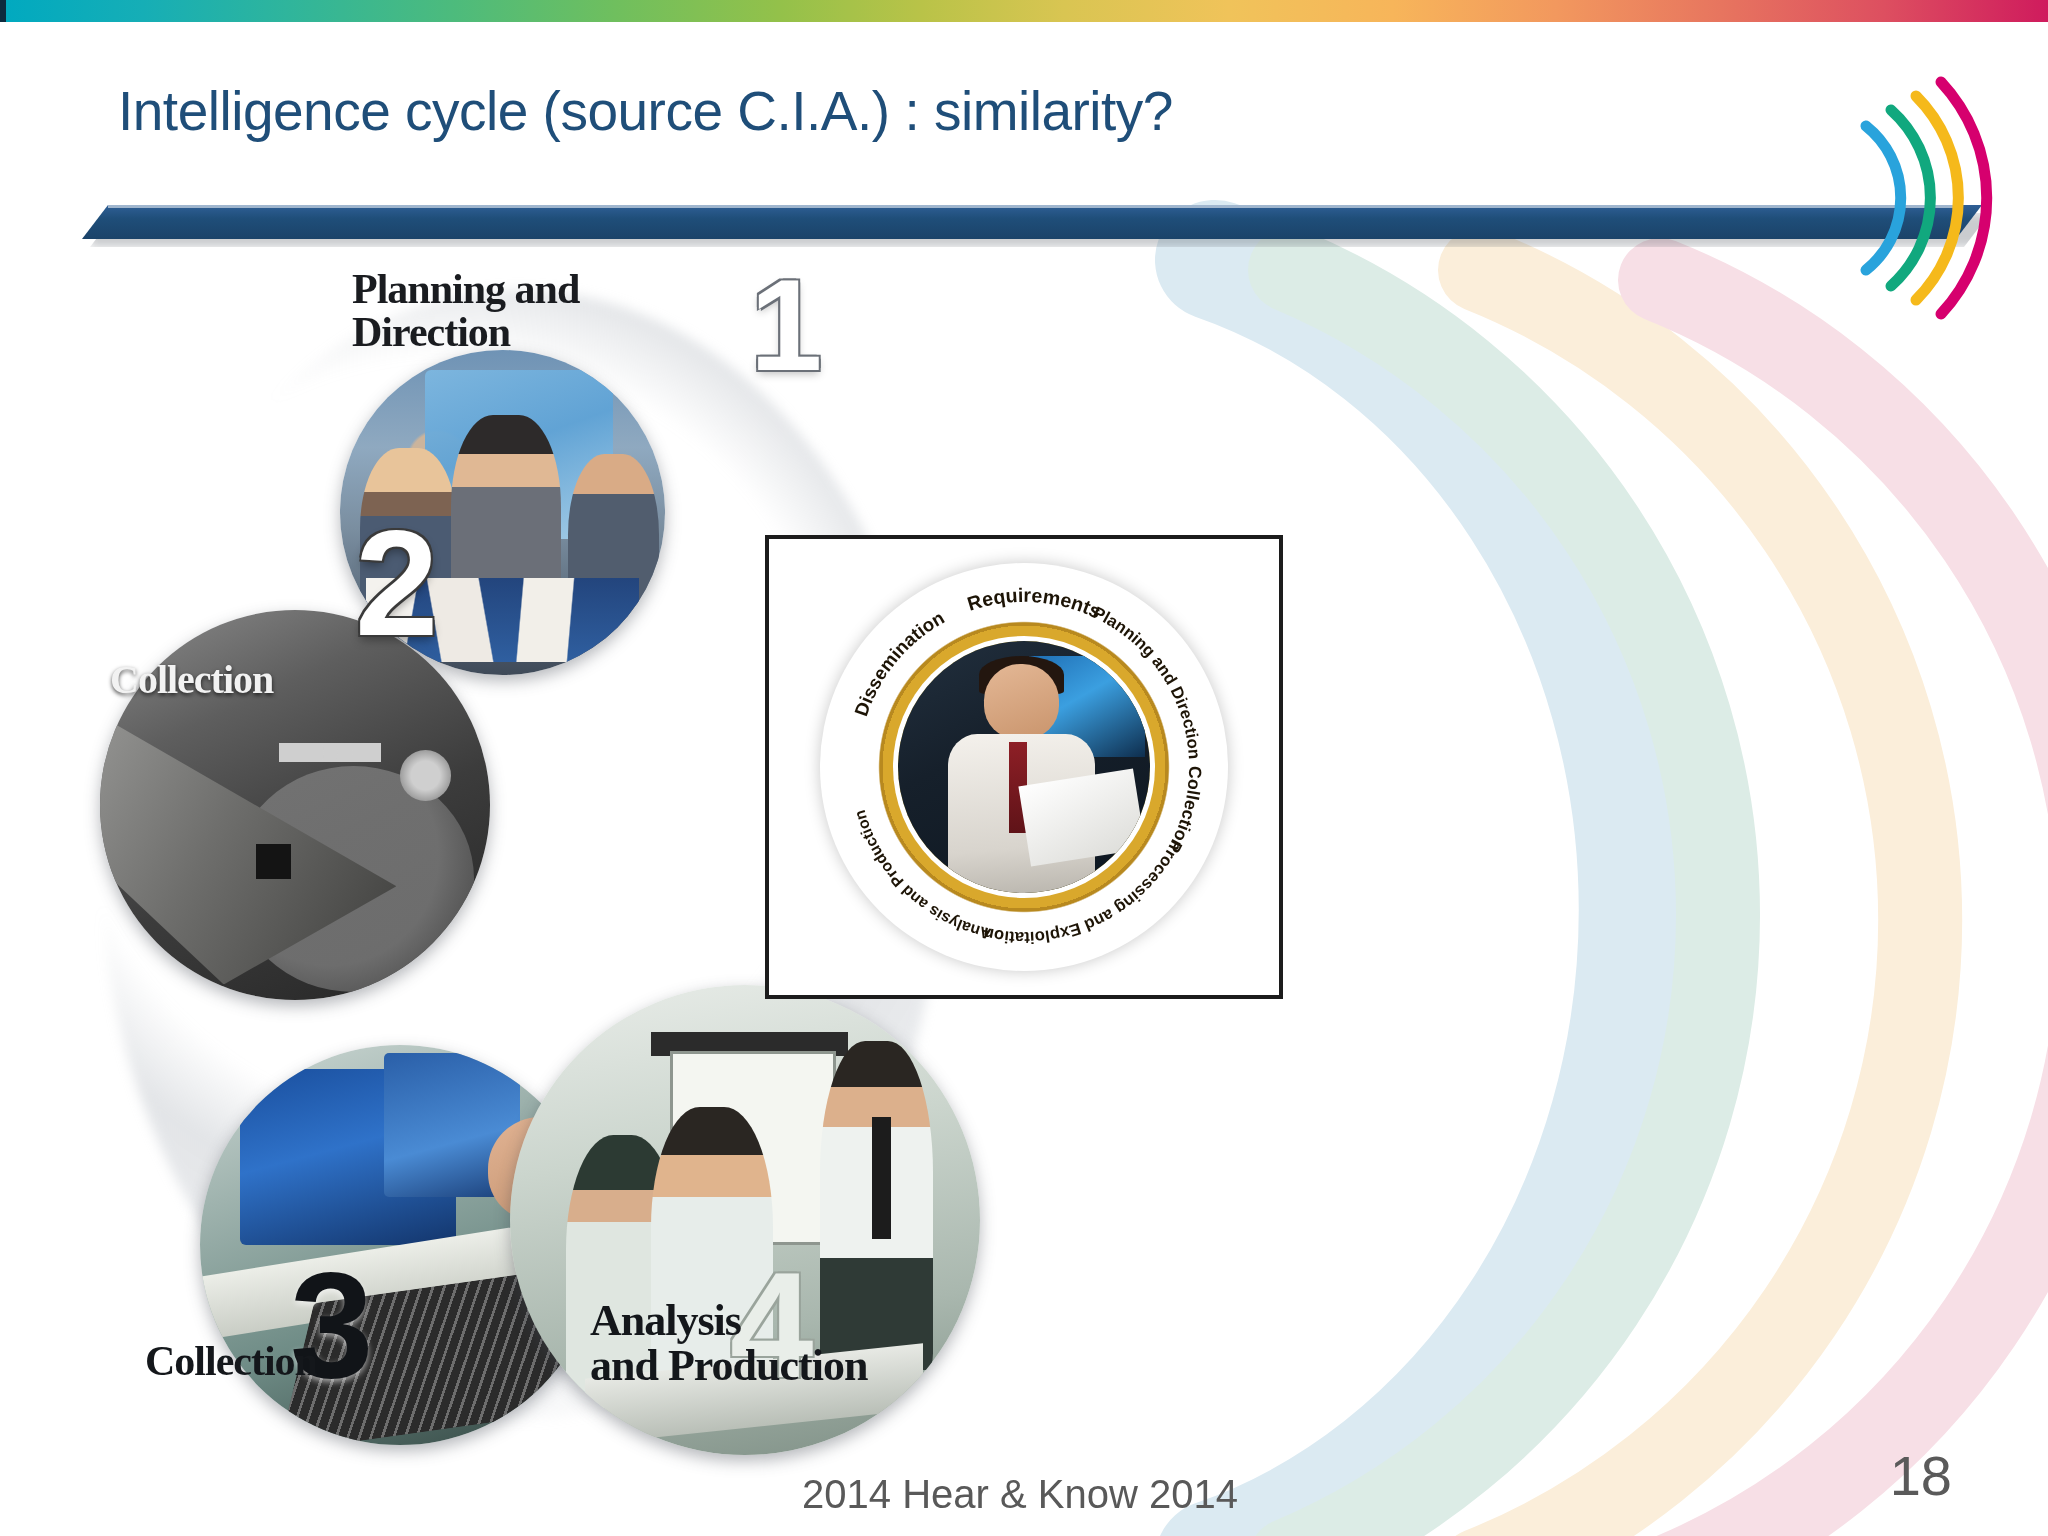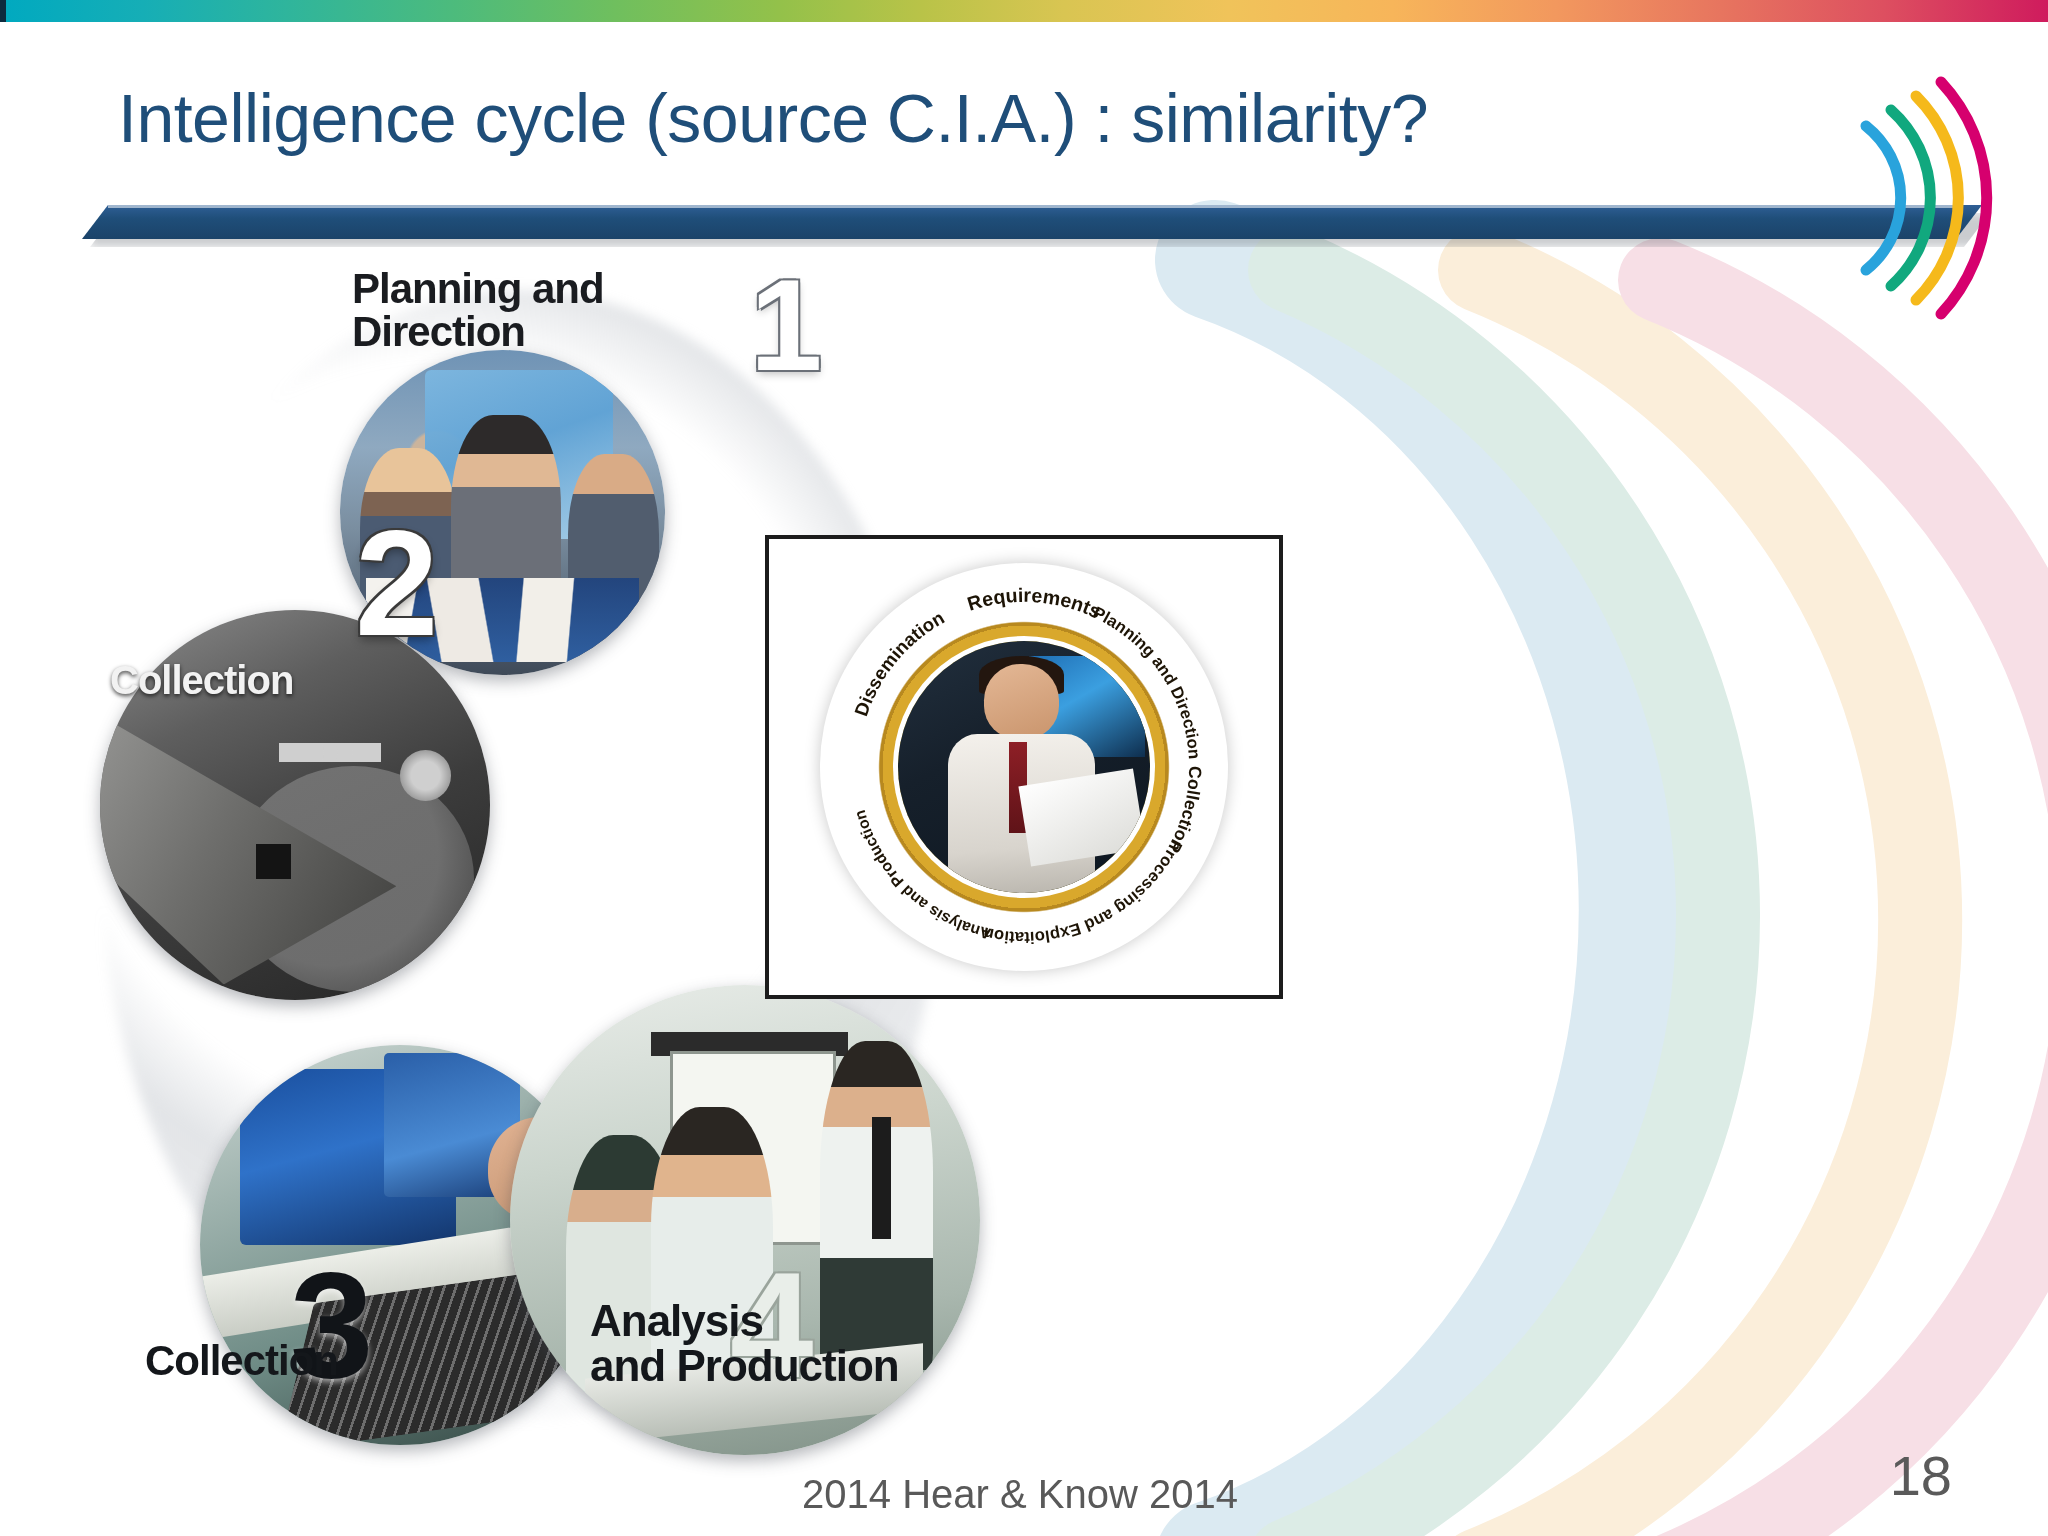--- a/index.html
+++ b/index.html
@@ -56,21 +56,21 @@
     z-index: 1;
     pointer-events: none;
   }
 
   
   #title {
     position: absolute;
     left: 118px;
     top: 84px;
     width: 1780px;
-    font-size: 68px;
+    font-size: 55px;
     line-height: 1.0;
     color: #1f4e79;
     font-weight: 400;
     letter-spacing: -0.5px;
     white-space: nowrap;
     z-index: 12;
   }
 
   
   #title-rule-wrap {
@@ -372,21 +372,21 @@
     font-size: 150px;
     color: #e9eee9;
     text-shadow:
       -2px -2px 0 #9aa49c, 2px -2px 0 #9aa49c,
       -2px  2px 0 #9aa49c, 2px  2px 0 #9aa49c;
   }
 
   
   .wlabel {
     position: absolute;
-    font-family: Liberation Sans, sans-serif;
+    font-family: Liberation Serif, serif;
     font-weight: 700;
     line-height: 1.02;
     z-index: 9;
     white-space: pre-line;
   }
   #lab1 {
     left: 262px; top: 18px;
     font-size: 42px;
     color: #1a1c20;
     letter-spacing: -1px;

